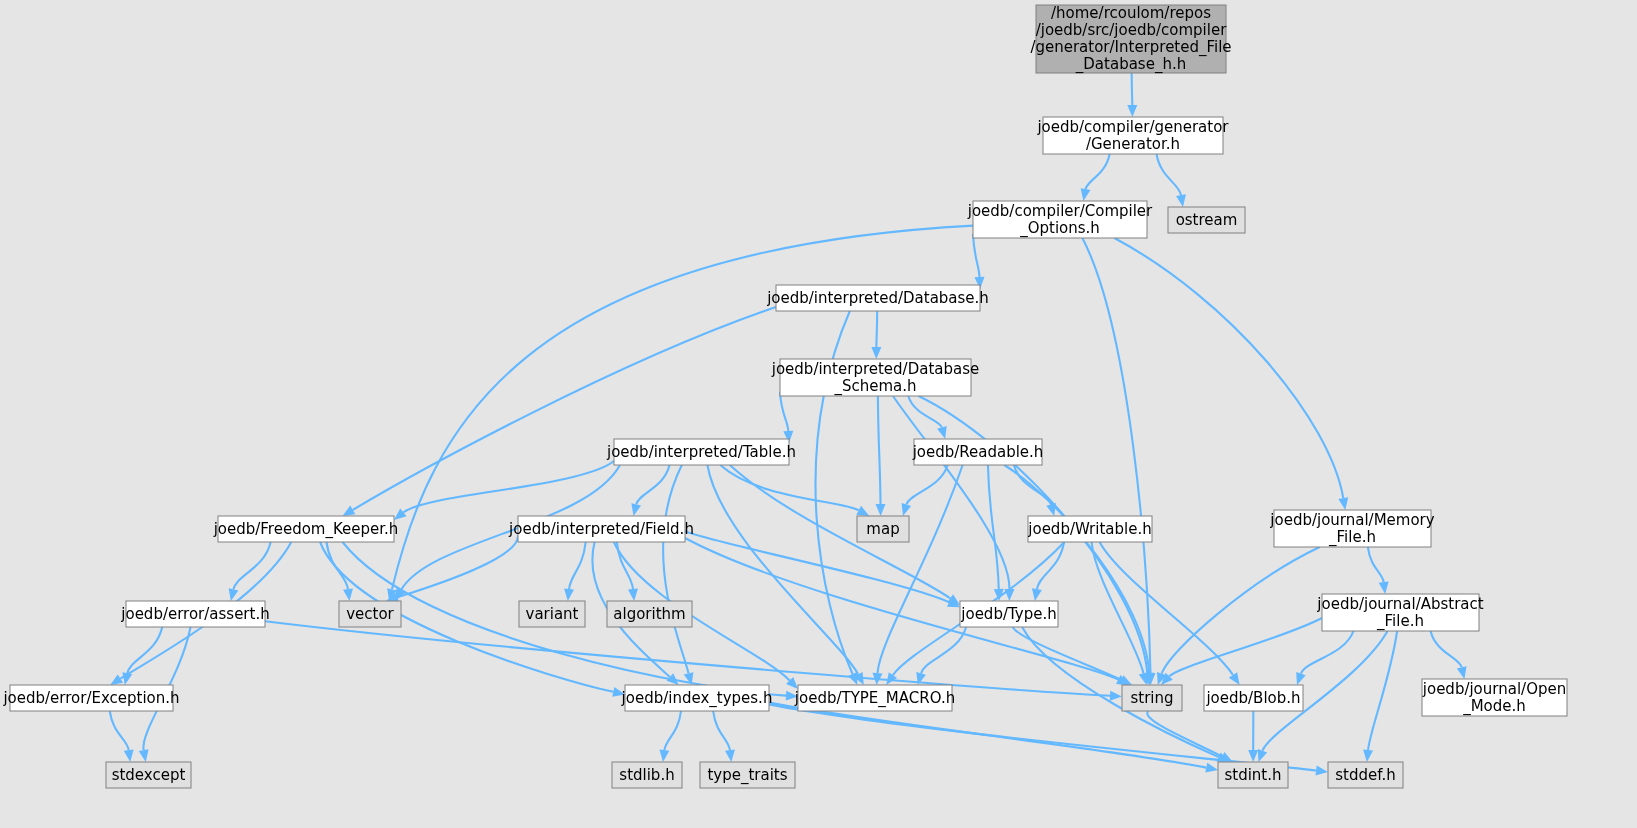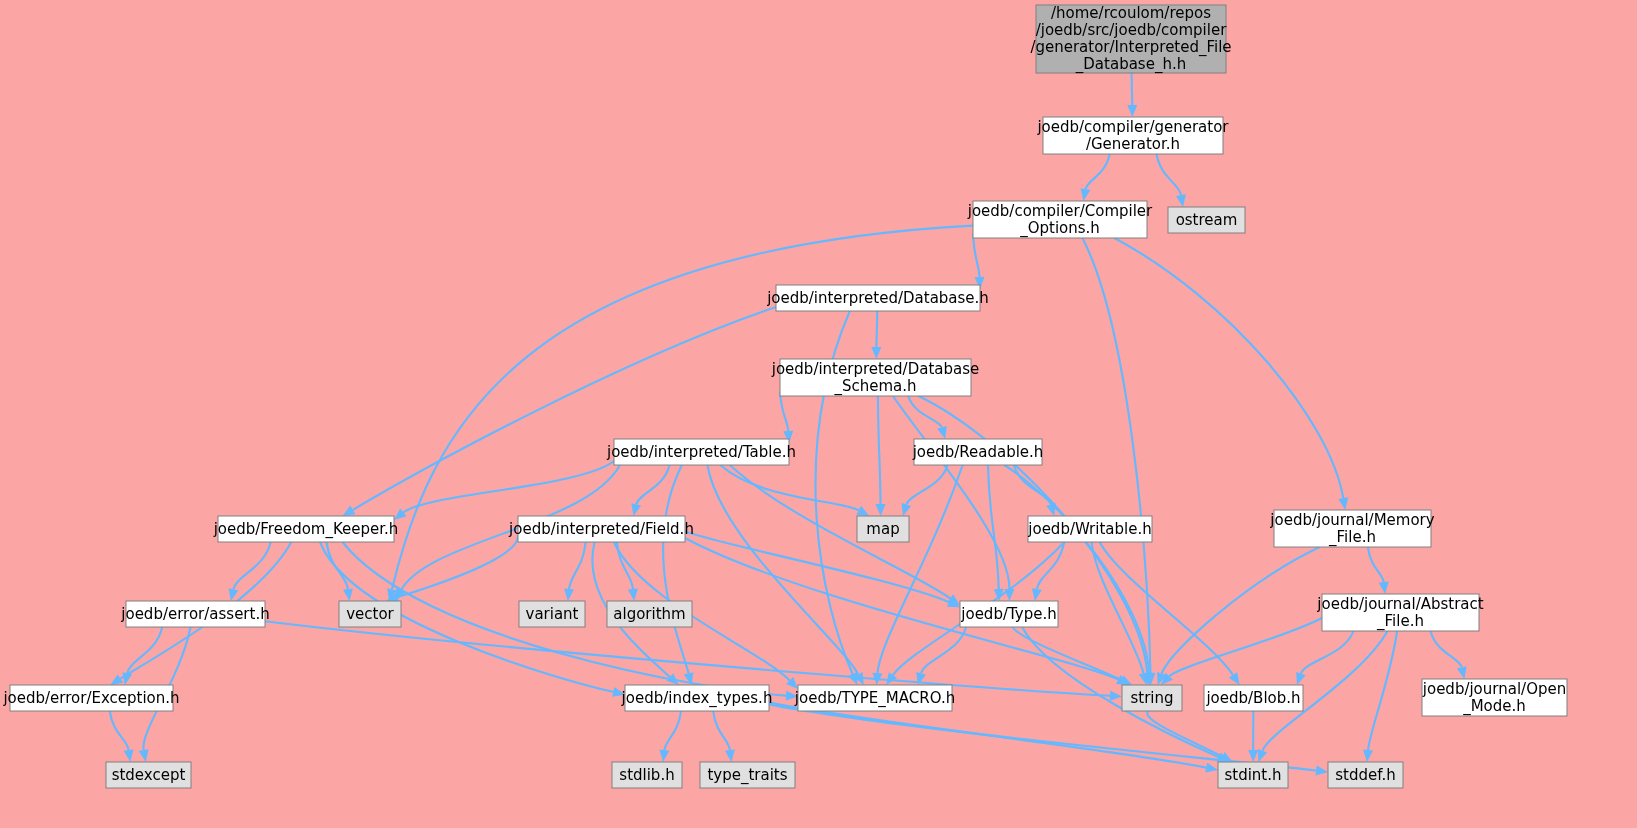--- a/index.html
+++ b/index.html
@@ -10,21 +10,21 @@
   body {
     width: 1637px;
     height: 828px;
     overflow: hidden;
     font-family: "DejaVu Sans", "Liberation Sans", sans-serif;
   }
   #graph-root {
     position: relative;
     width: 1637px;
     height: 828px;
-    background: #fca5a5;
+    background: #e5e5e5;
   }
   svg#graph-canvas {
     position: absolute;
     left: 0;
     top: 0;
     width: 1637px;
     height: 828px;
     display: block;
   }
   .node-rect {

